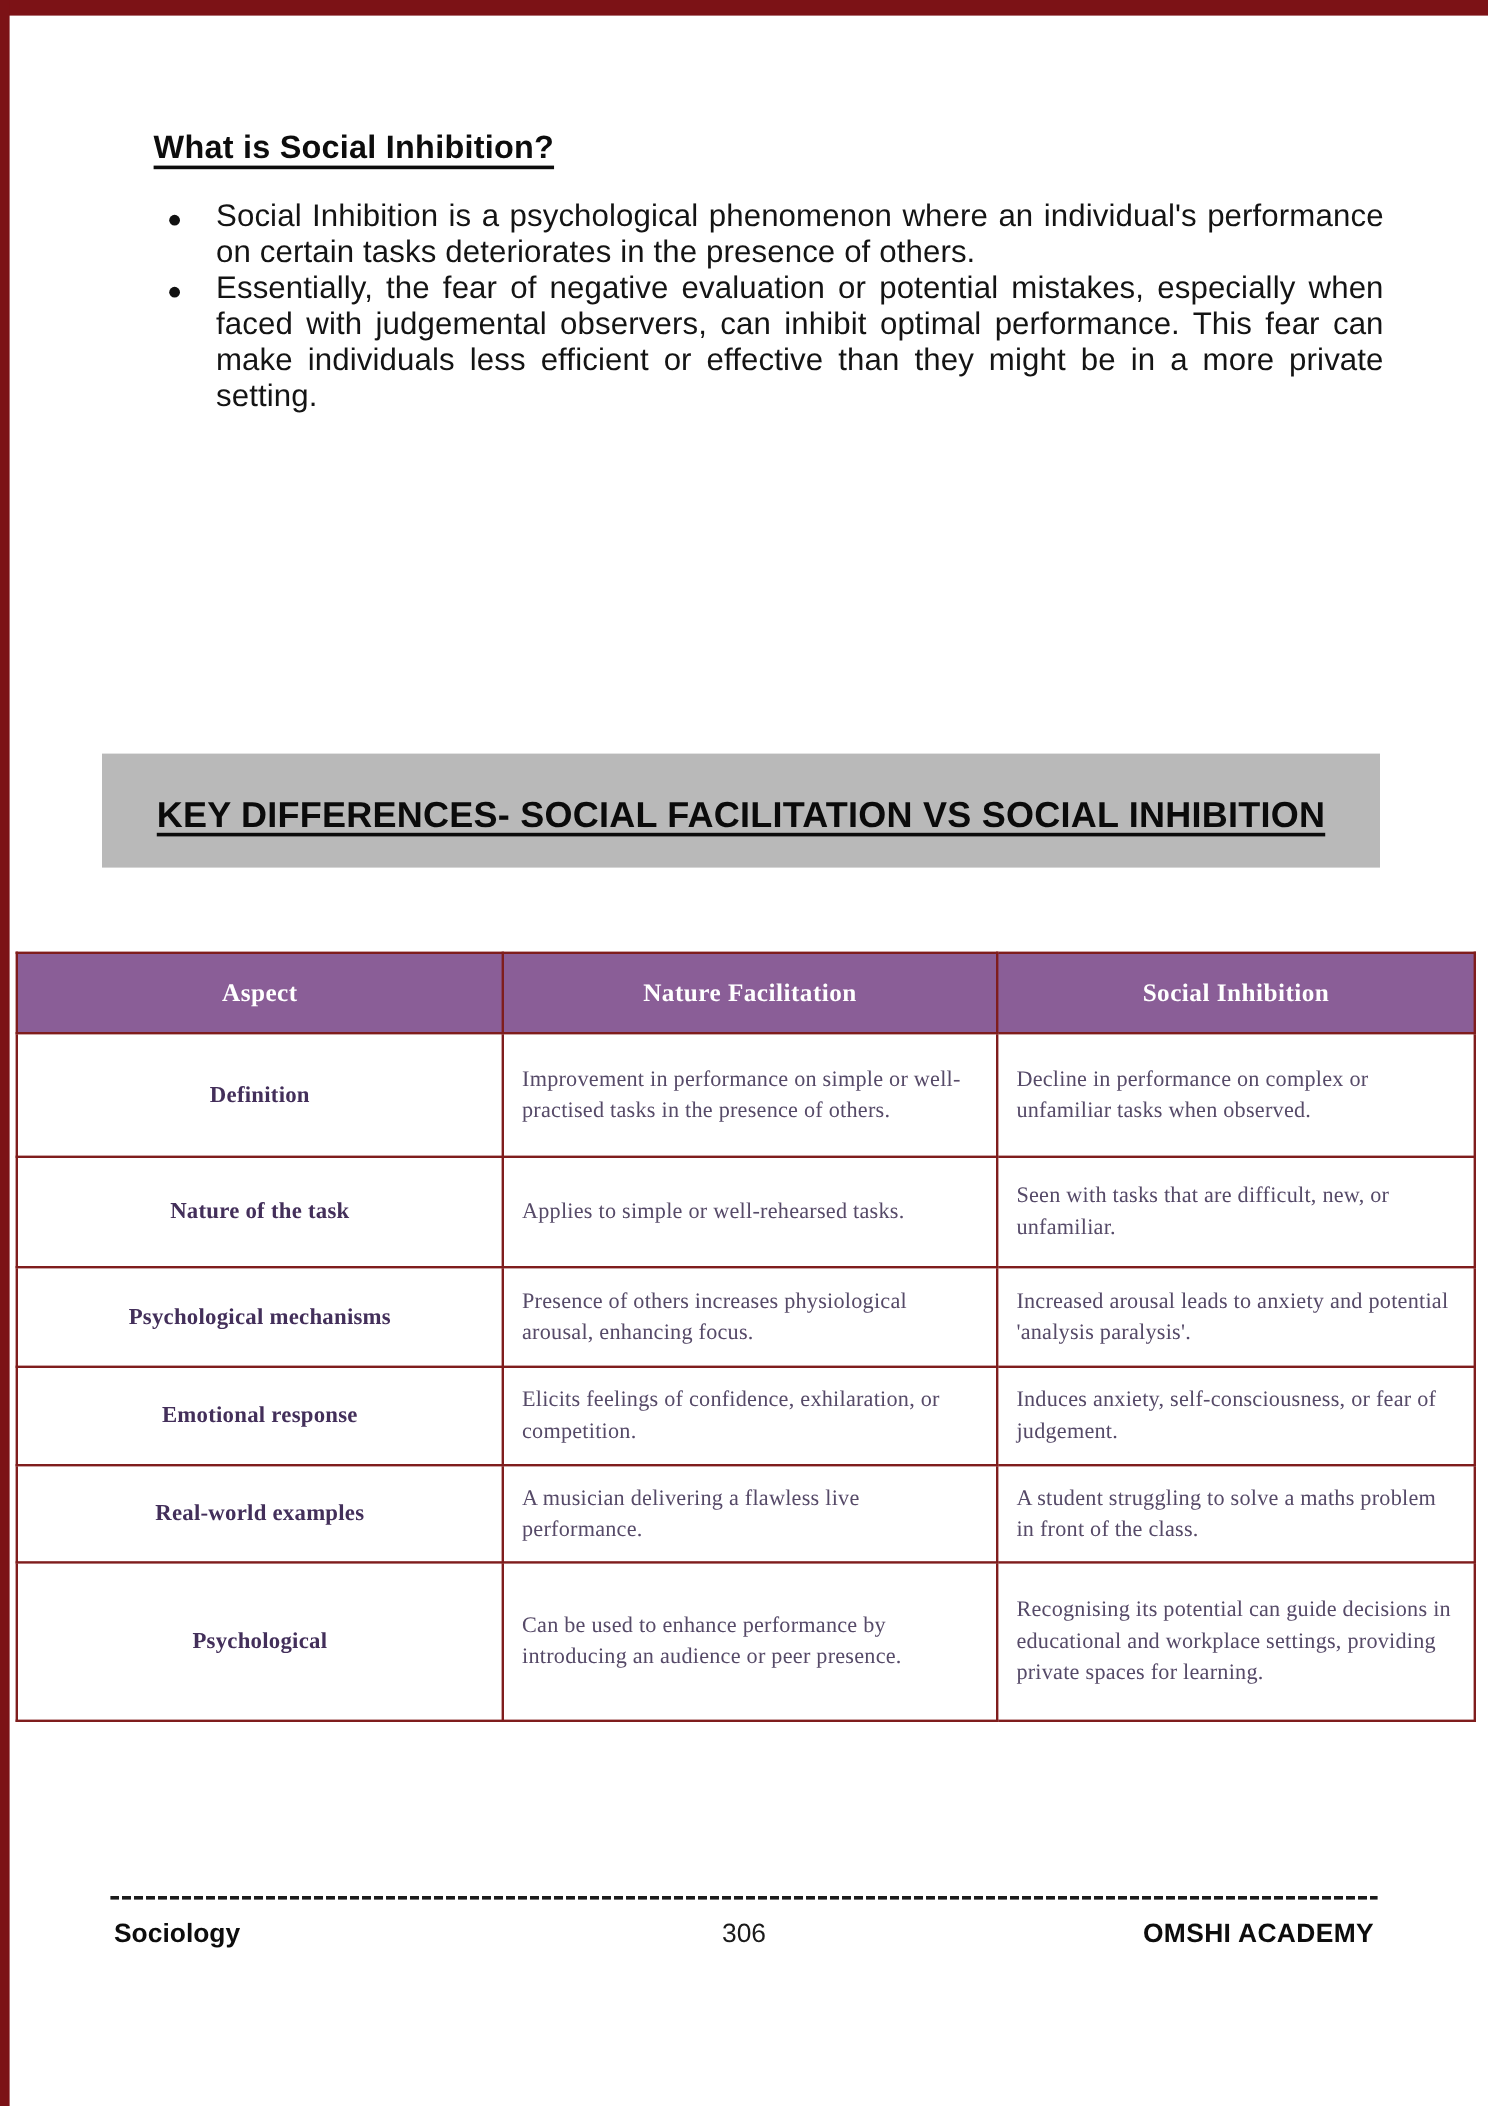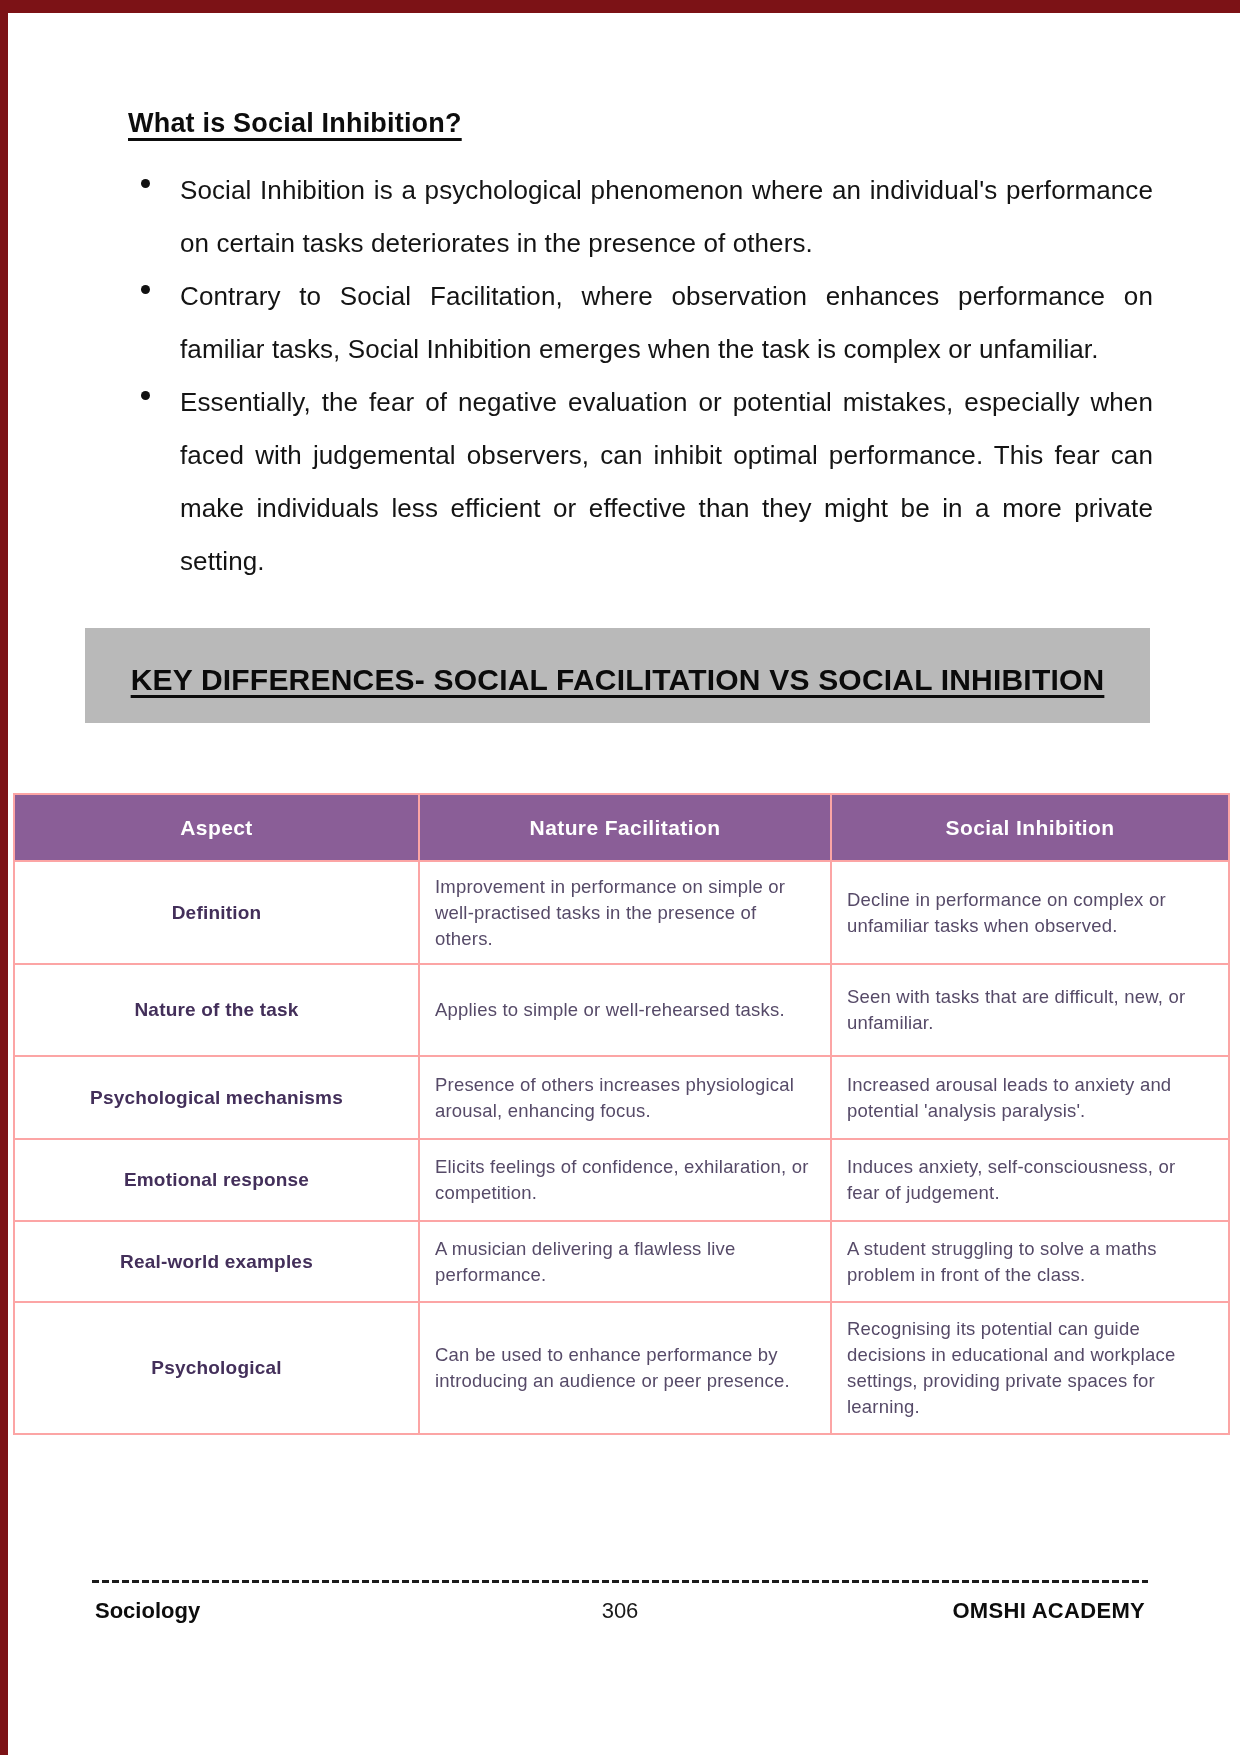--- a/index.html
+++ b/index.html
@@ -28,21 +28,21 @@
   
   .bullets{position:absolute;left:133px;top:164px;width:1020px;}
   .bullet{display:flex;}
   .dot-col{width:47px;flex:0 0 47px;}
   .dot{
     display:block;width:9px;height:9px;border-radius:50%;
     background:#111;margin-top:15px;margin-left:8px;
   }
   .btext{
     flex:1;
-    font-size:26px;line-height:53px;
+    font-size:26px;line-height:30px;
     text-align:justify;color:#141414;
     letter-spacing:.1px;
   }
 
   
   .banner{
     position:absolute;left:85px;top:628px;width:1065px;min-height:95px;
     background:#b9b9b9;
     display:flex;align-items:center;justify-content:center;
     box-sizing:border-box;padding:18px 10px 10px 10px;
@@ -59,23 +59,24 @@
   
   .cmp-table{
     position:absolute;left:13px;top:793px;
     border-collapse:collapse;table-layout:fixed;
     width:1215px;
   }
   .cmp-table col.c1{width:405px;}
   .cmp-table col.c2{width:412px;}
   .cmp-table col.c3{width:398px;}
   .cmp-table th,.cmp-table td{
-    border:2px solid #fca5a5;
+    border:2px solid #7f1d1d;
     box-sizing:border-box;
     vertical-align:middle;
+    font-family:Liberation Serif, serif;
   }
   .cmp-table th{
     background:#8a5e97;color:#ffffff;
     font-size:21px;font-weight:bold;letter-spacing:.4px;
     height:67px;text-align:center;
   }
   .aspect-cell{
     text-align:center;font-weight:bold;color:#432f5a;
     font-size:19px;letter-spacing:.2px;padding:6px 10px;
   }
@@ -108,26 +109,20 @@
 <div class="edge-left"></div>
 
 <div class="heading">What is Social Inhibition?</div>
 
 <div class="bullets">
   <div class="bullet">
     <span class="dot-col">
         <span class="dot"></span>
       </span>
     <div class="btext">Social Inhibition is a psychological phenomenon where an individual's performance on certain tasks deteriorates in the presence of others.</div>
-  </div>
-  <div class="bullet">
-    <span class="dot-col">
-        <span class="dot"></span>
-      </span>
-    <div class="btext">Contrary to Social Facilitation, where observation enhances performance on familiar tasks, Social Inhibition emerges when the task is complex or unfamiliar.</div>
   </div>
   <div class="bullet">
     <span class="dot-col">
         <span class="dot"></span>
       </span>
     <div class="btext">Essentially, the fear of negative evaluation or potential mistakes, especially when faced with judgemental observers, can inhibit optimal performance. This fear can make individuals less efficient or effective than they might be in a more private setting.</div>
   </div>
 </div>
 
 <div class="banner">

